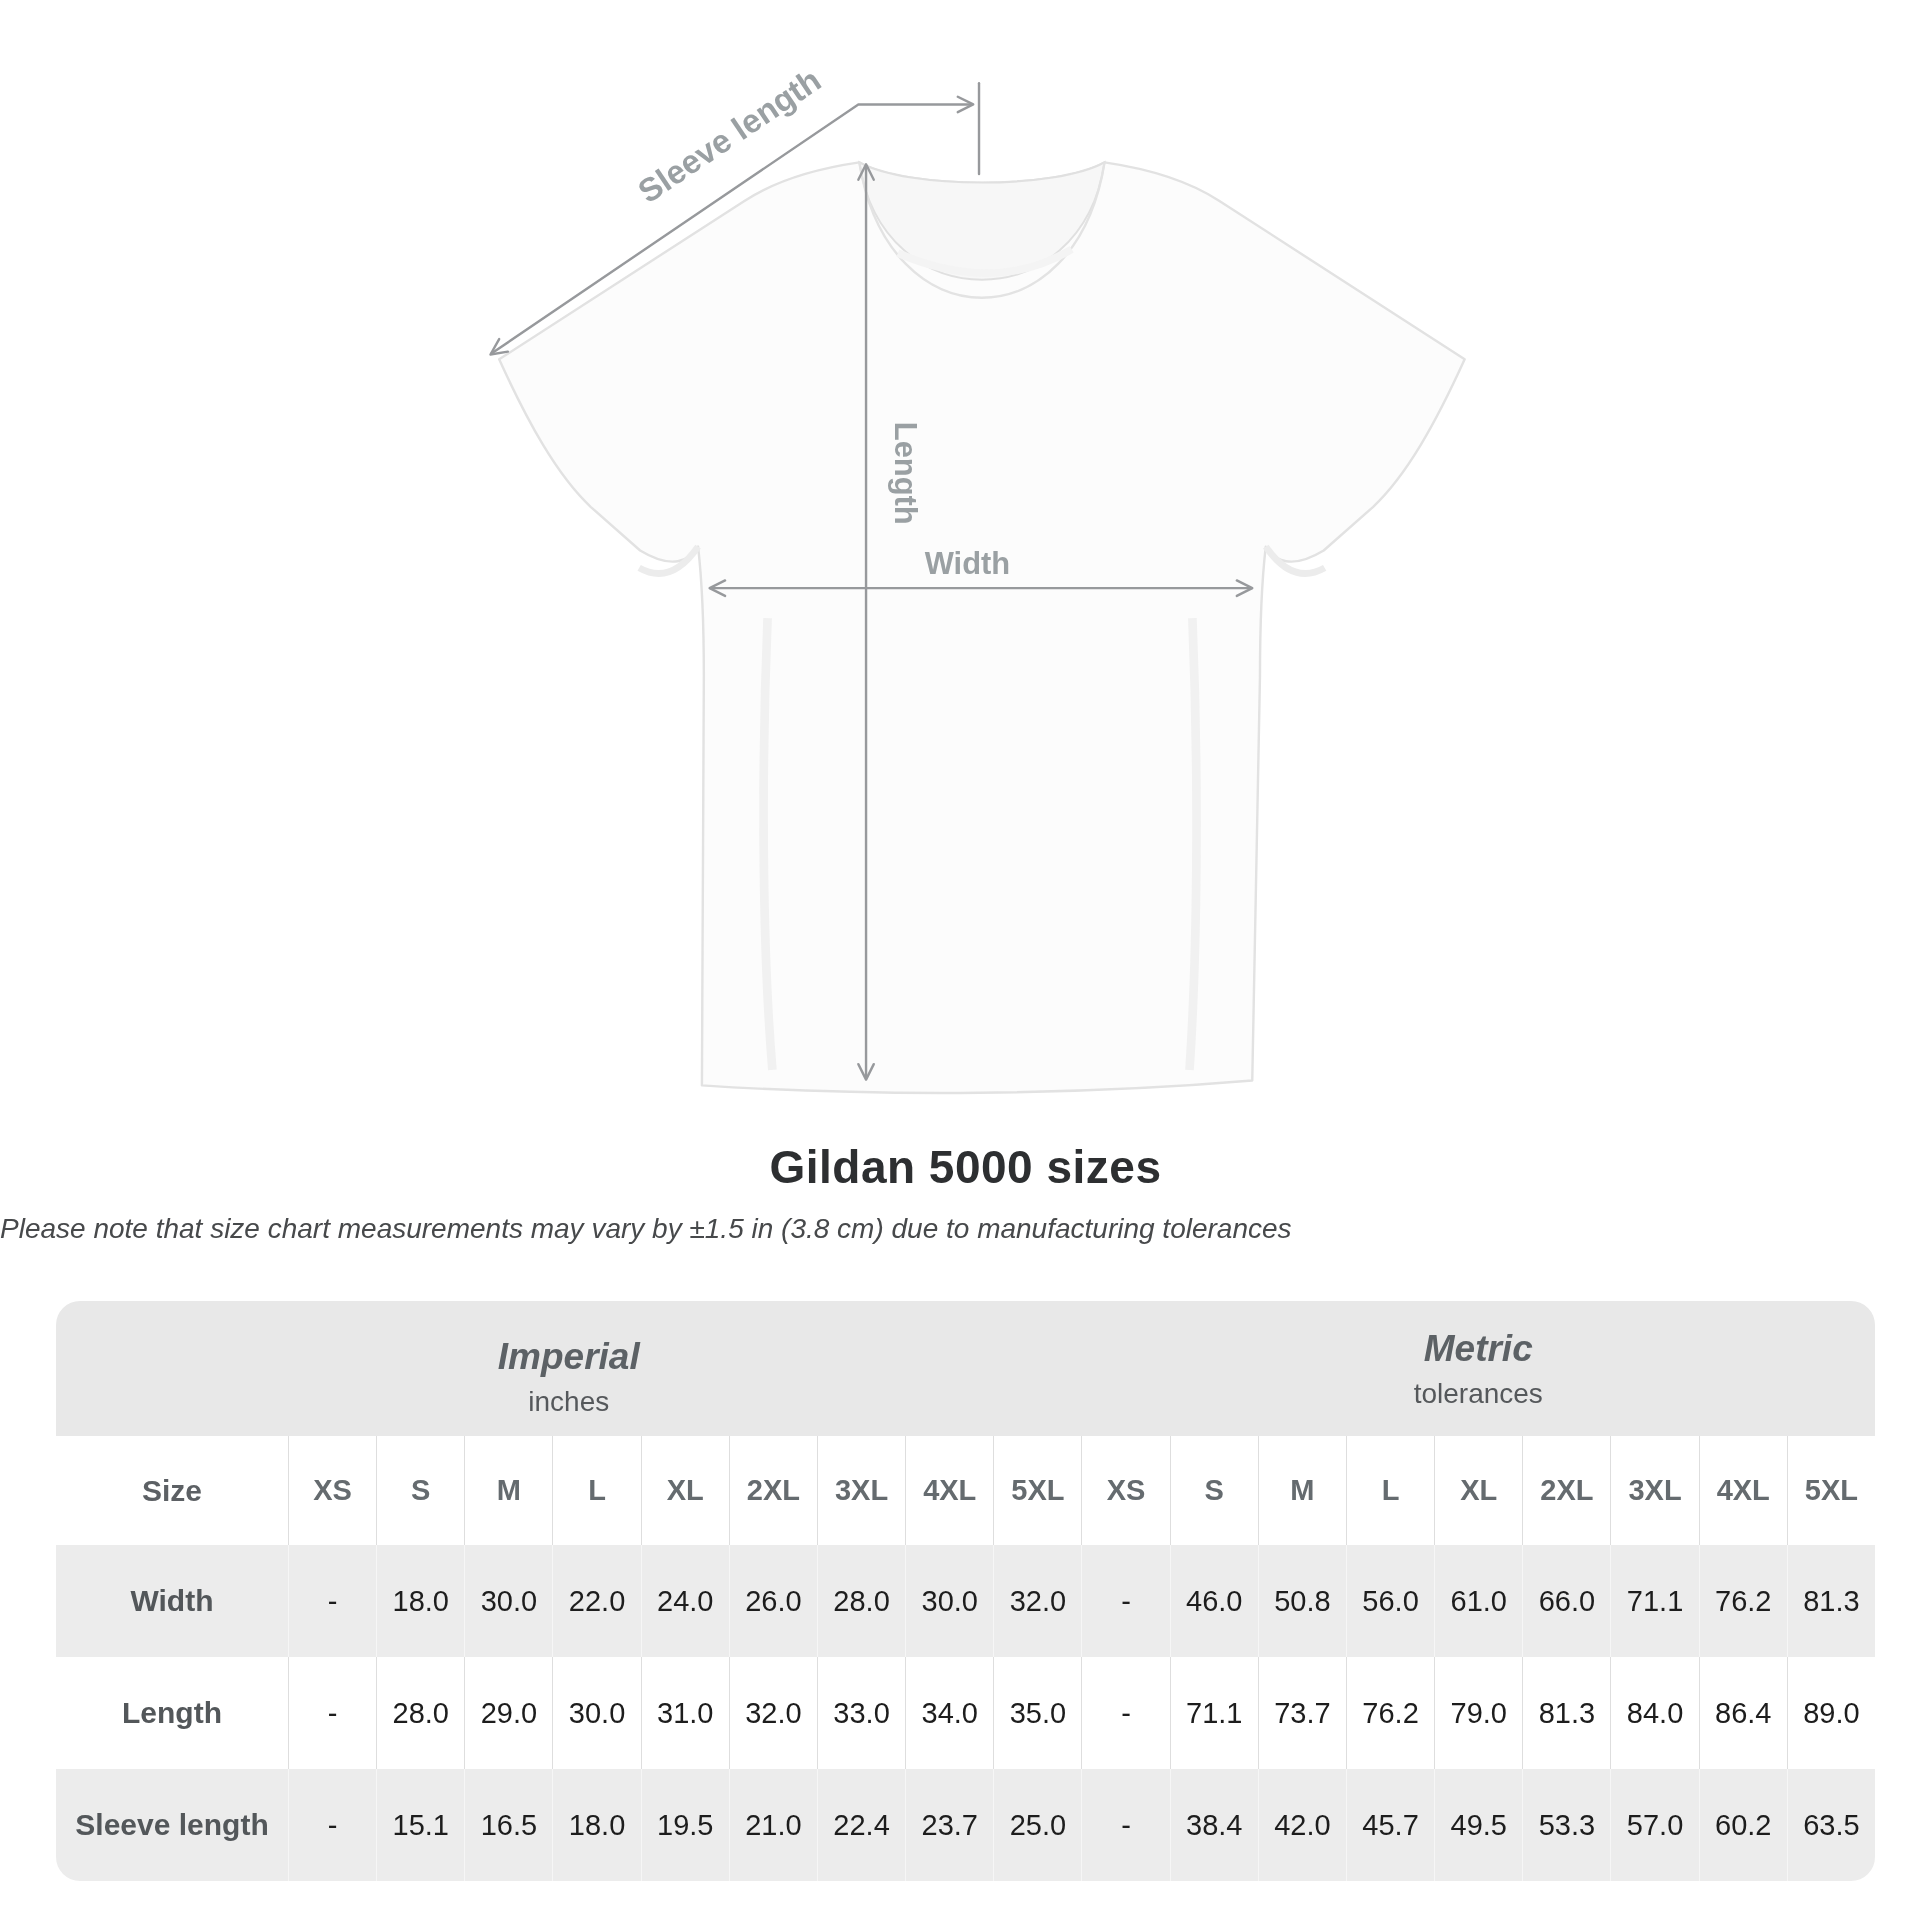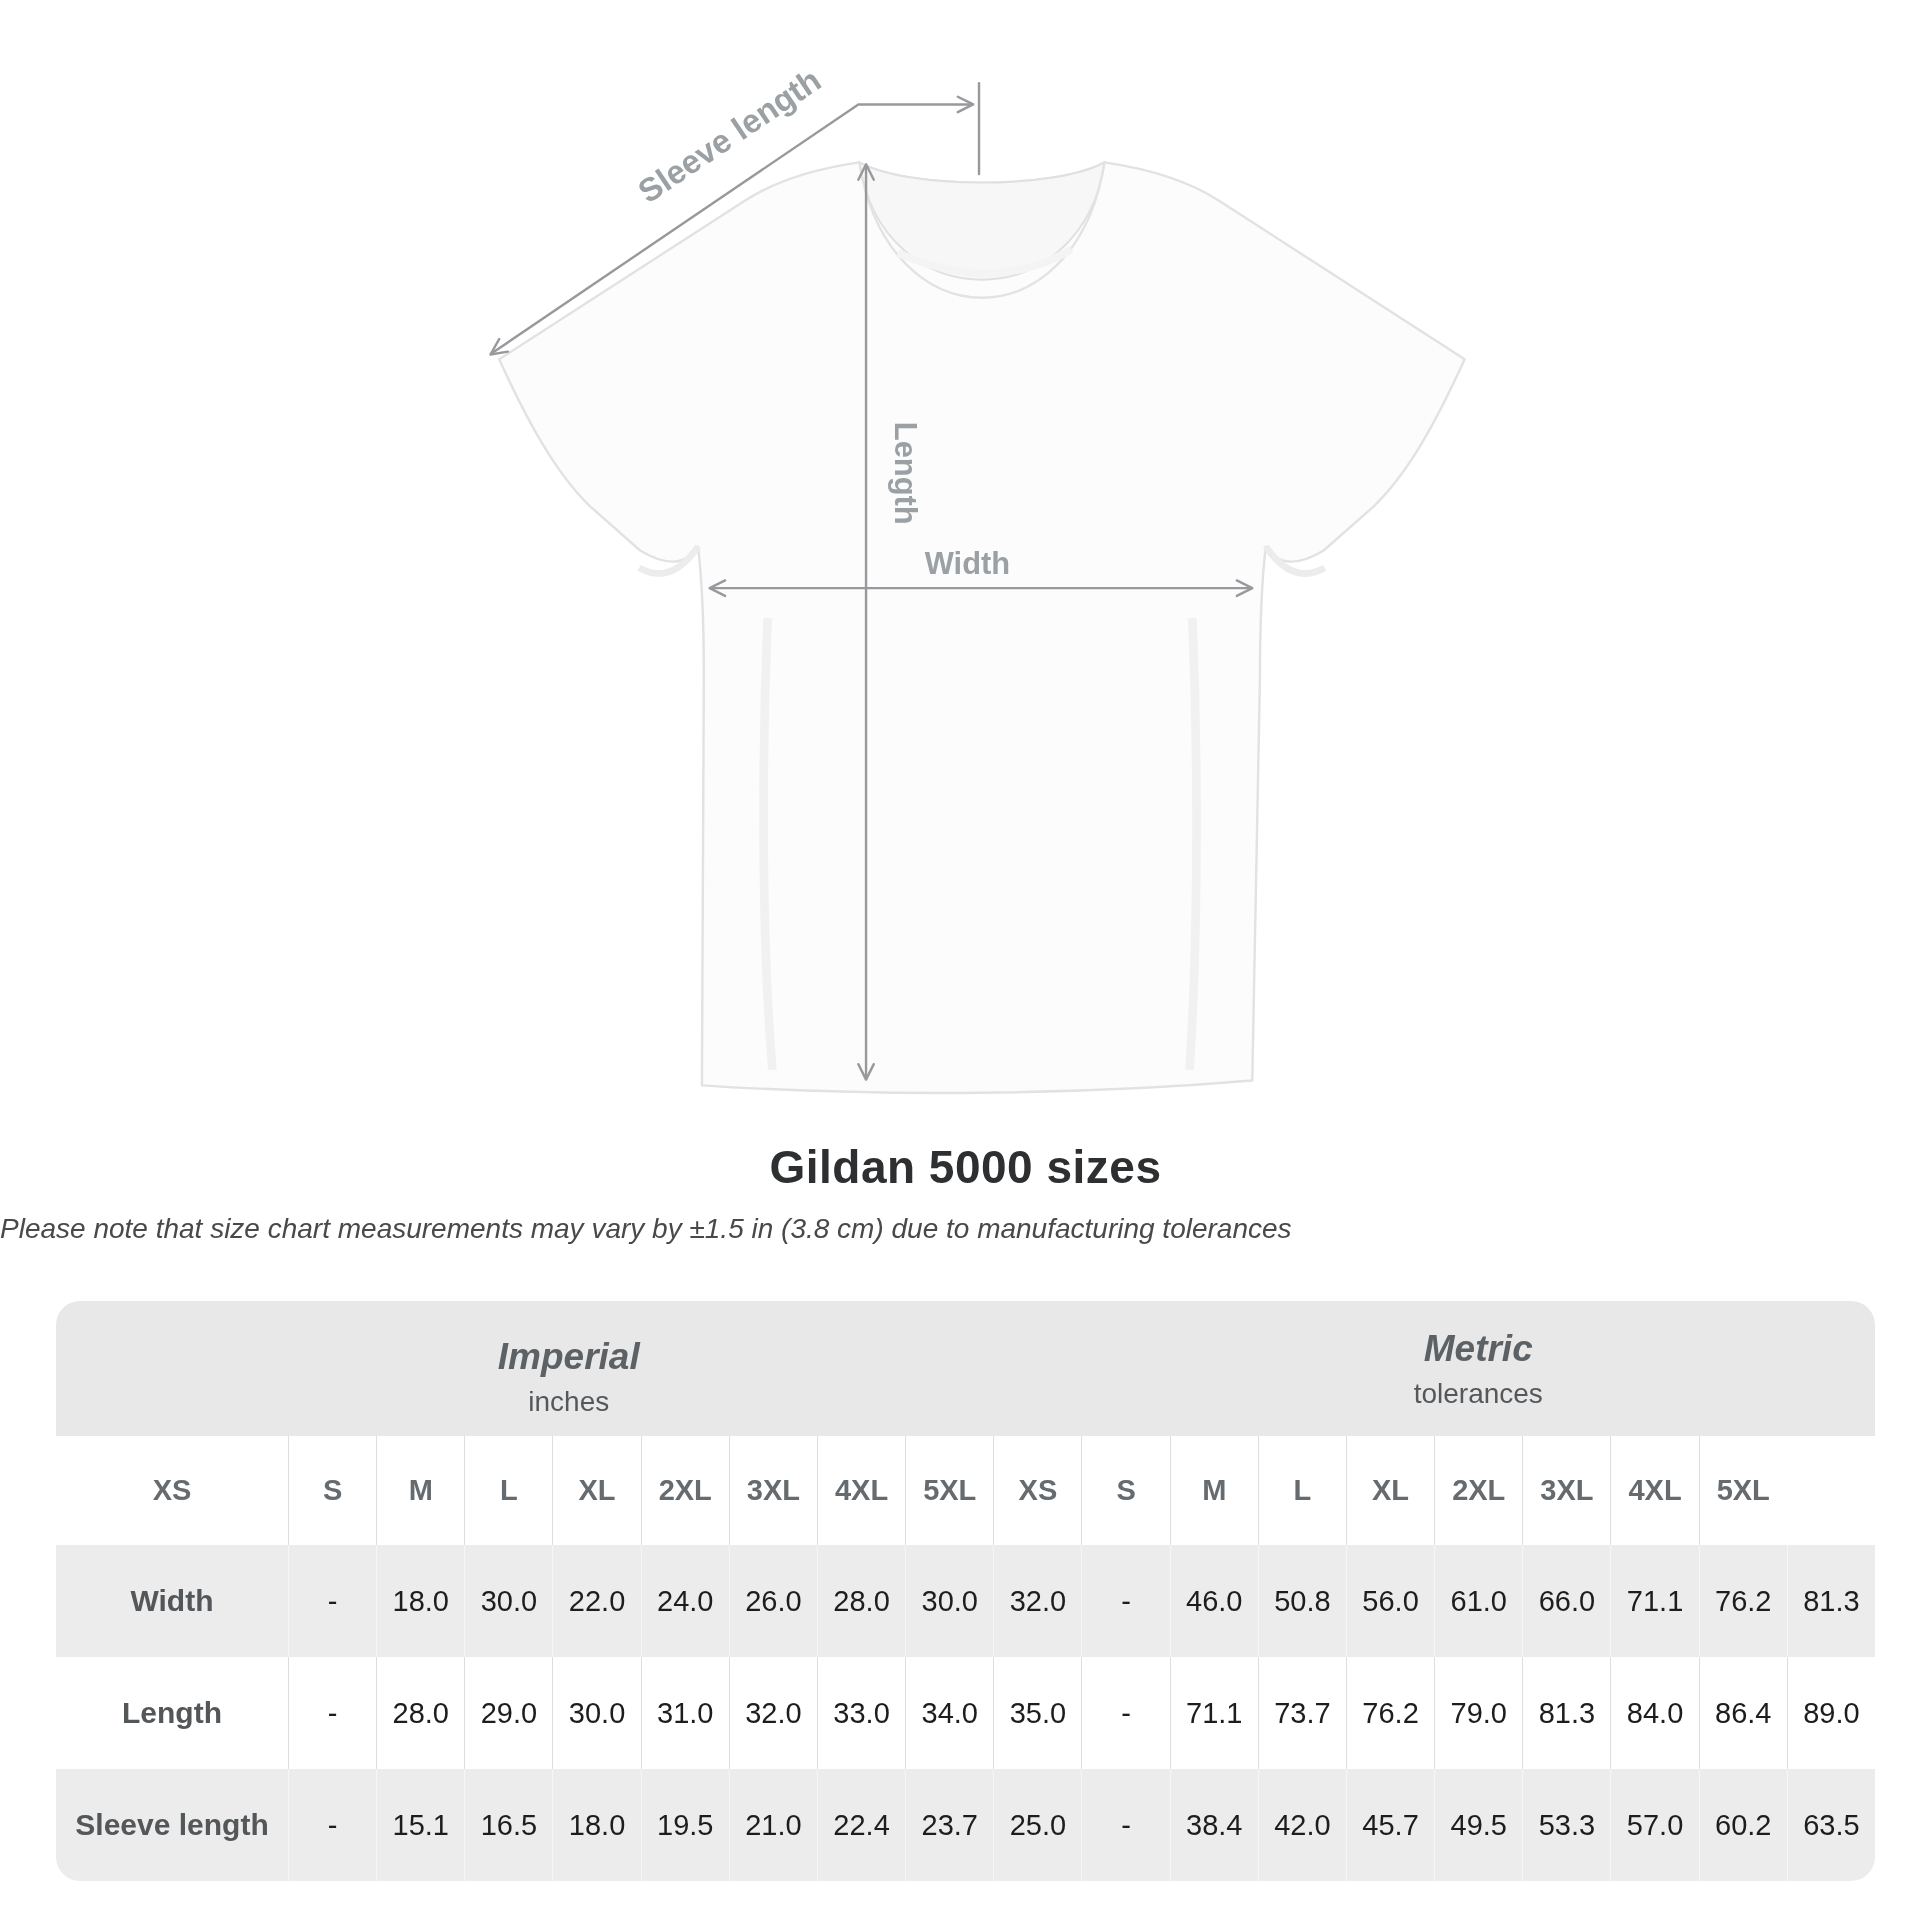--- a/index.html
+++ b/index.html
@@ -125,20 +125,21 @@
       <span class="g-label">Imperial</span>
       <span class="g-unit">inches</span>
     </div>
     <div class="unit-group g-metric">
       <span class="g-label">Metric</span>
       <span class="g-unit">tolerances</span>
     </div>
   </div>
 
   <div class="tgrid trow r-sizes">
+    <div class="corner-label">Size</div>
     <div class="size-head">XS</div>
     <div class="size-head">S</div>
     <div class="size-head">M</div>
     <div class="size-head">L</div>
     <div class="size-head">XL</div>
     <div class="size-head">2XL</div>
     <div class="size-head">3XL</div>
     <div class="size-head">4XL</div>
     <div class="size-head">5XL</div>
     <div class="size-head">XS</div>

